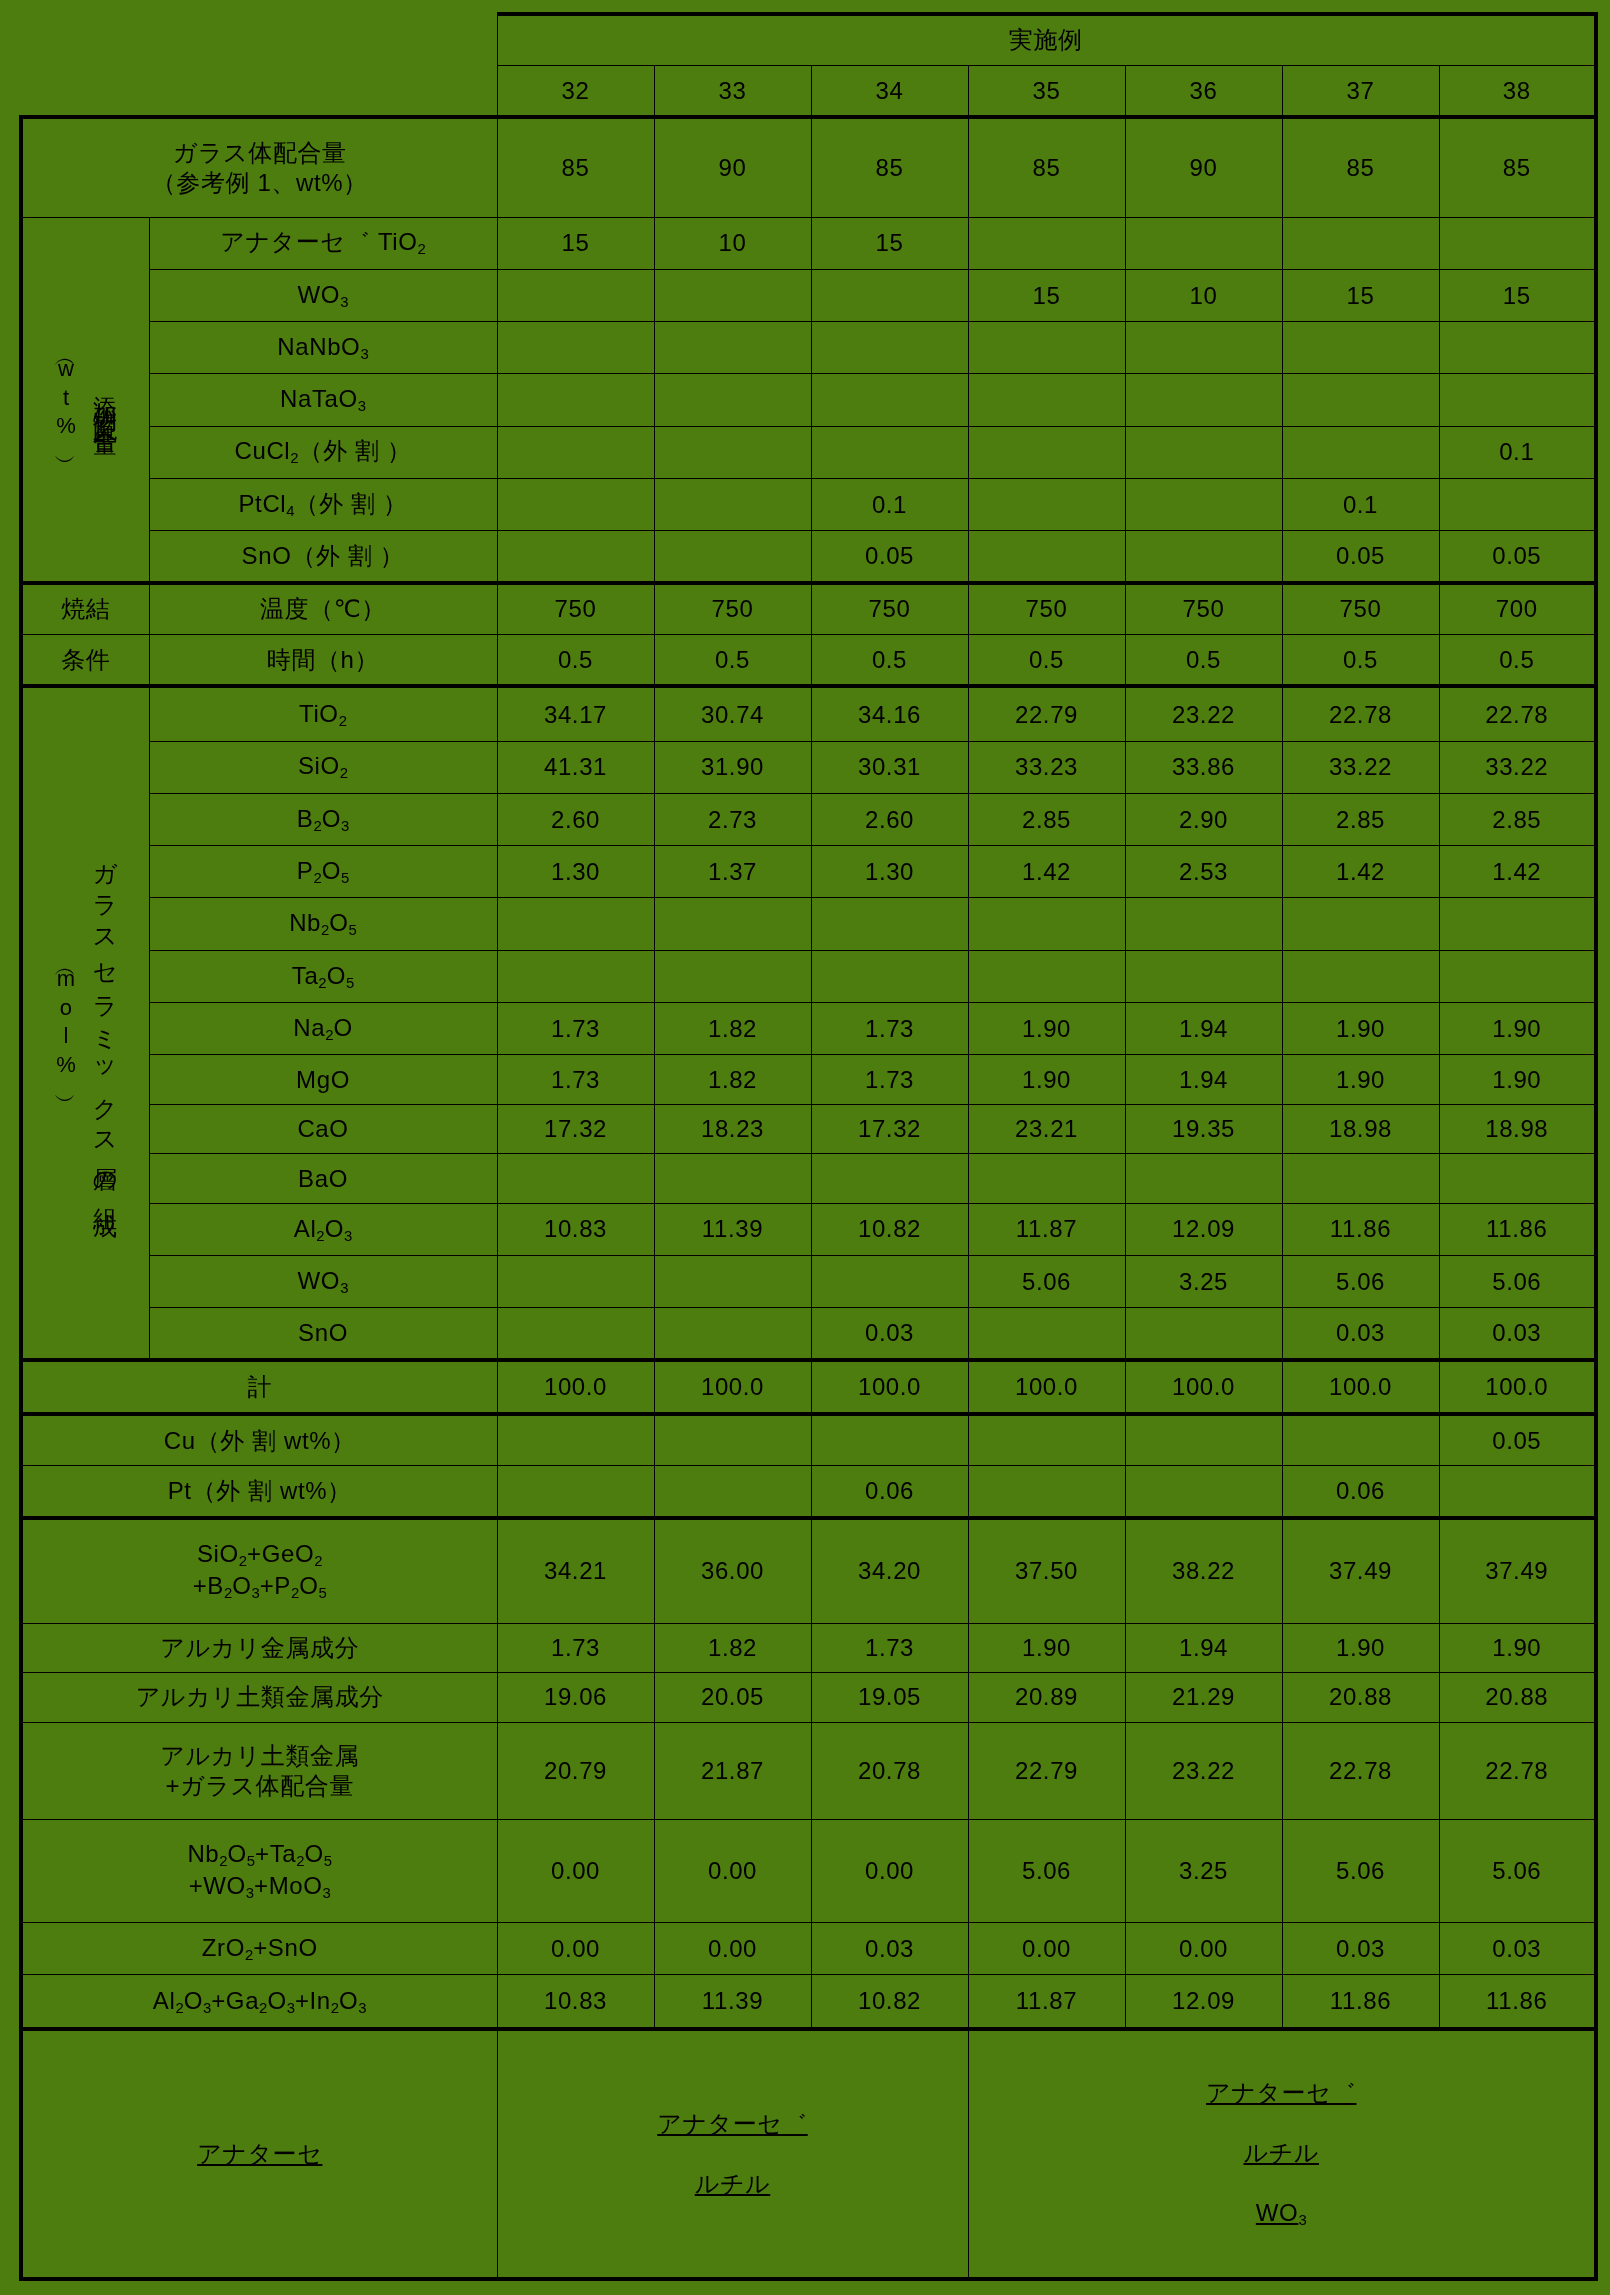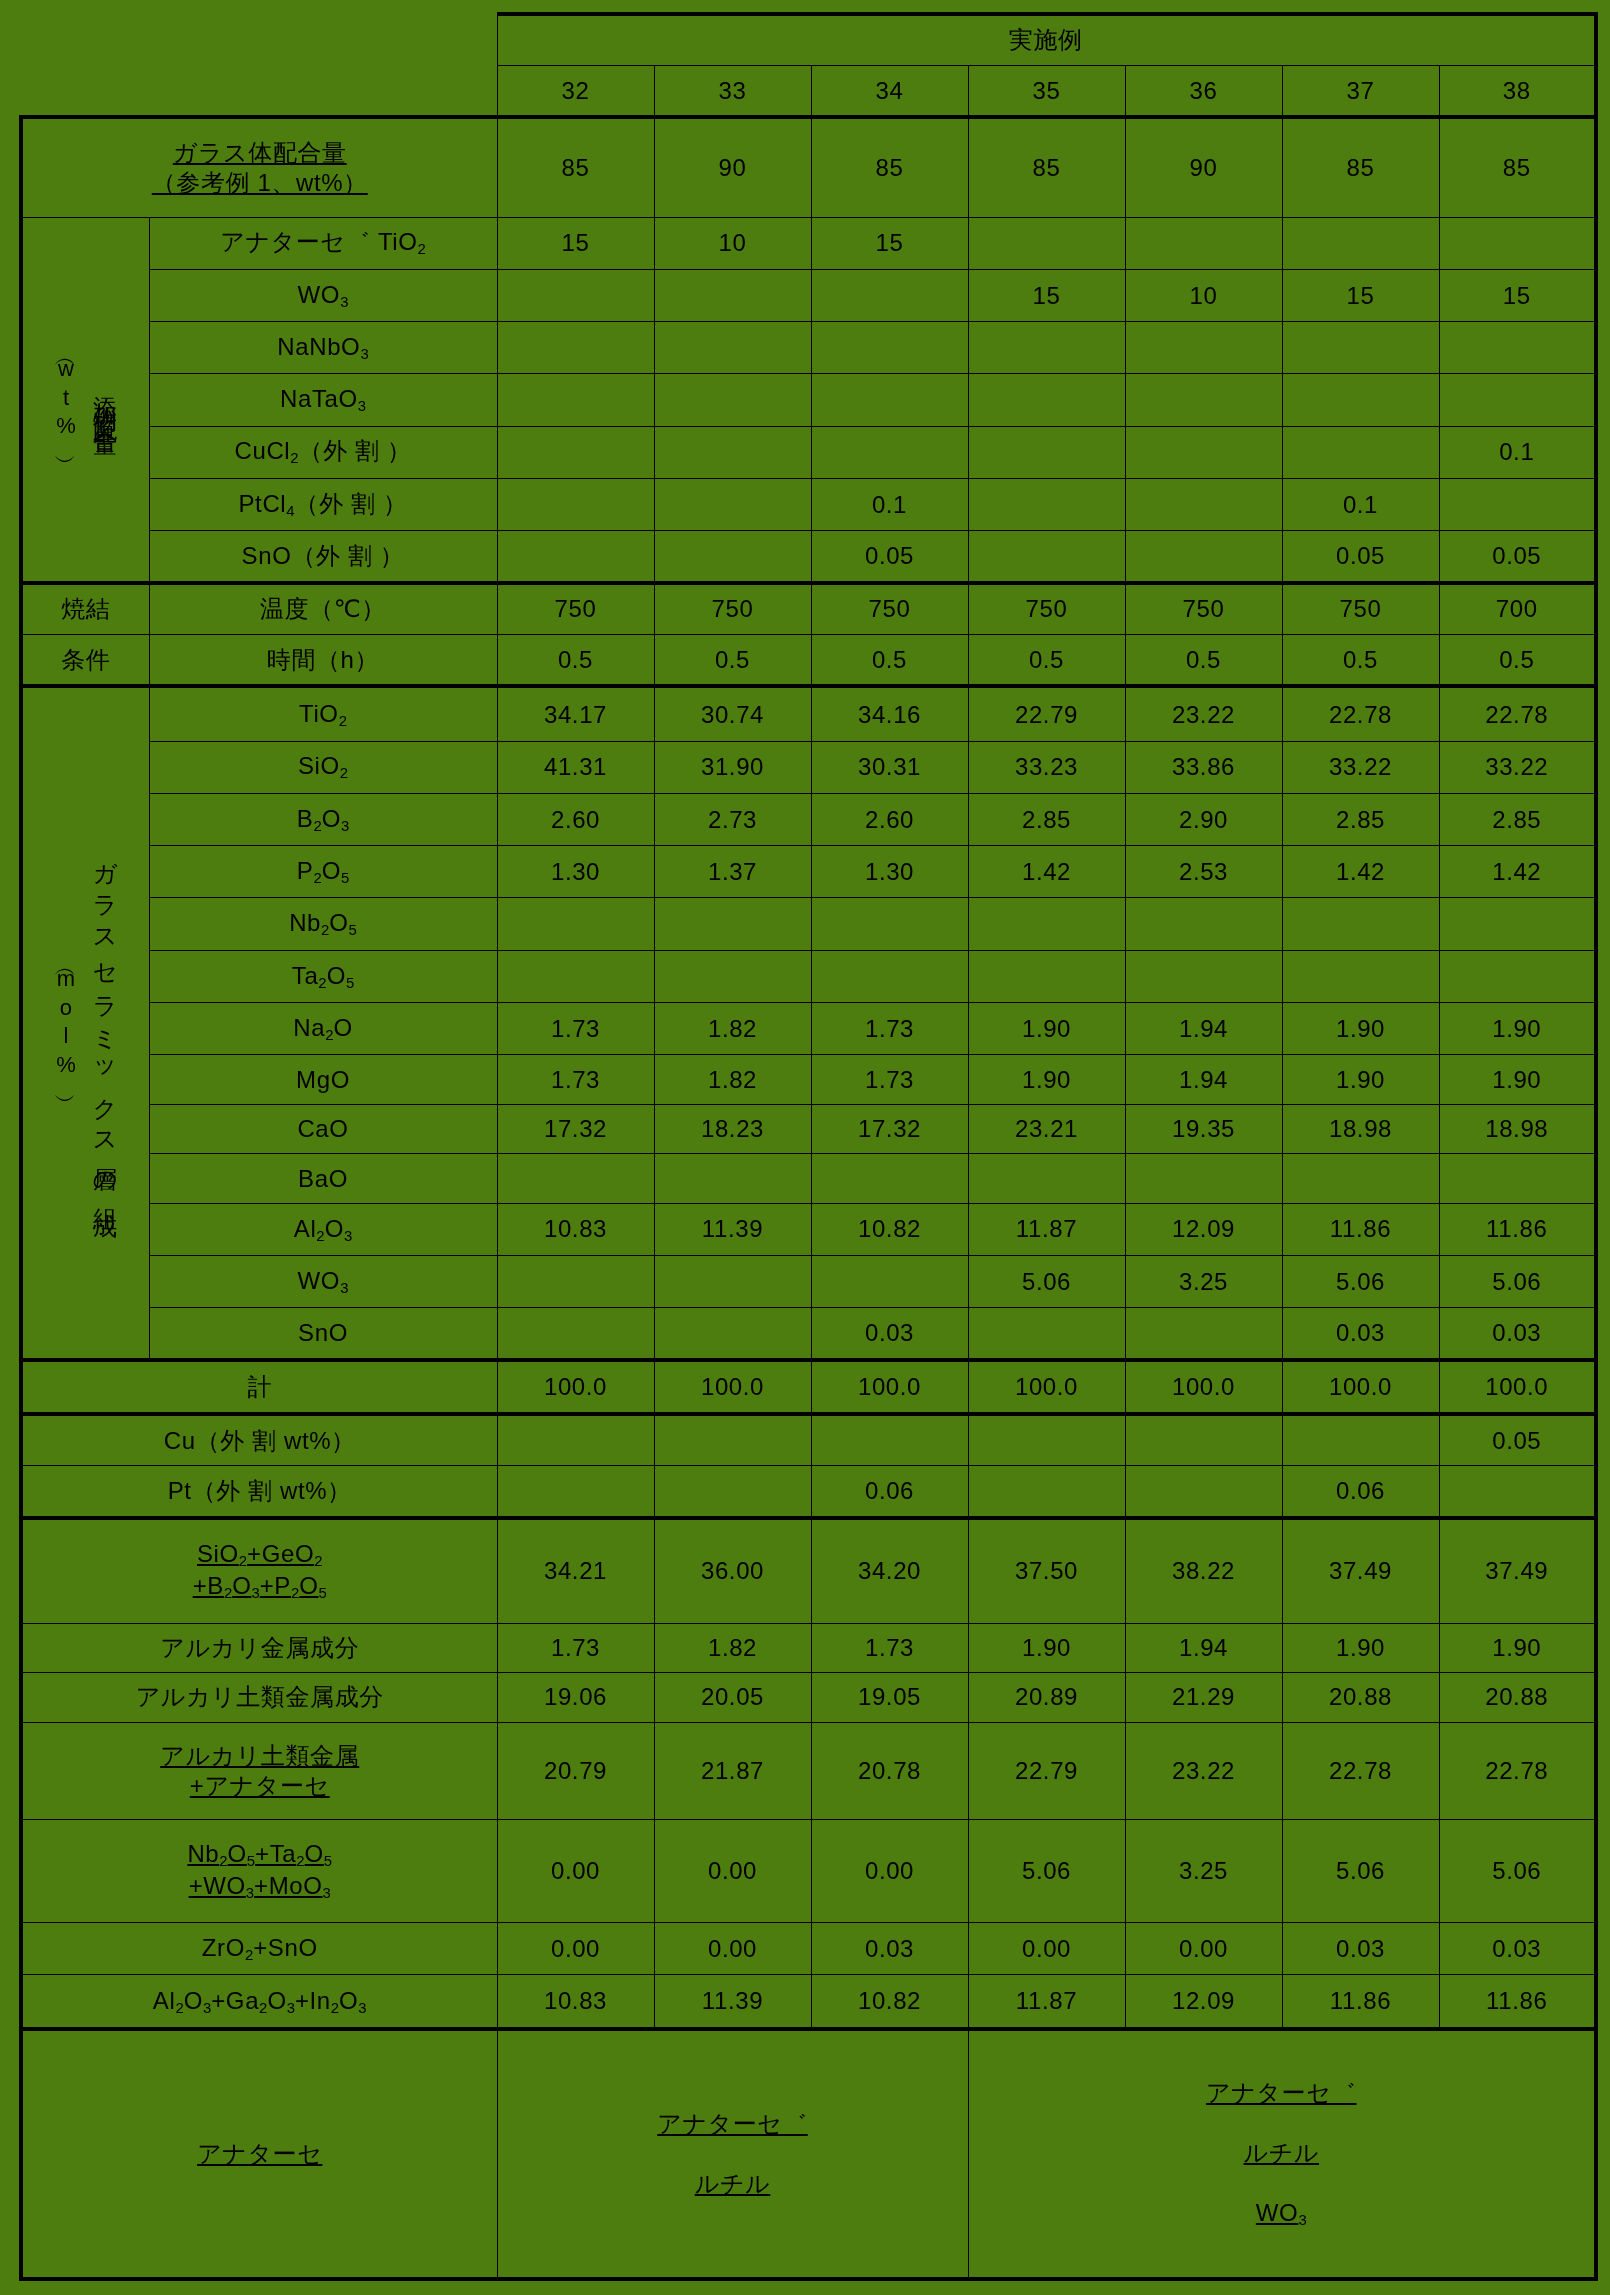--- a/index.html
+++ b/index.html
@@ -53,21 +53,21 @@
   .vtext{
     writing-mode:vertical-rl;
     text-orientation:upright;
     letter-spacing:6.4px;
     font-size:24px;
     line-height:1;
   }
   .vtext.small{font-size:22px;letter-spacing:3.8px;}
   .vstack{display:flex;flex-direction:row-reverse;align-items:center;justify-content:center;gap:16.6px;height:100%;}
 
-  .twoline{line-height:1.9;white-space:normal;text-decoration:underline;}
+  .twoline{line-height:1.9;white-space:normal;}
   .threeline{line-height:2.4;white-space:normal;}
   .katakana{letter-spacing:0px;}
 </style>
 </head>
 <body>
 
 <div id="sheet">
   <table class="pt">
     <colgroup>
       <col style="width:128px">
@@ -392,21 +392,21 @@
           <td class="formula bl-thick" colspan="2"><span>アルカリ土類金属成分</span></td>
           <td class="num">19.06</td>
           <td class="num">20.05</td>
           <td class="num">19.05</td>
           <td class="num">20.89</td>
           <td class="num">21.29</td>
           <td class="num">20.88</td>
           <td class="num br-thick">20.88</td>
         </tr>
         <tr>
-          <td class="formula bl-thick twoline" colspan="2"><span>アルカリ土類金属</span><br><span>+アナターセ</span></td>
+          <td class="formula bl-thick twoline" colspan="2"><span>アルカリ土類金属</span><br><span>+ガラス体配合量</span></td>
           <td class="num">20.79</td>
           <td class="num">21.87</td>
           <td class="num">20.78</td>
           <td class="num">22.79</td>
           <td class="num">23.22</td>
           <td class="num">22.78</td>
           <td class="num br-thick">22.78</td>
         </tr>
         <tr>
           <td class="formula bl-thick twoline" colspan="2"><span>Nb<sub>2</sub>O<sub>5</sub>+Ta<sub>2</sub>O<sub>5</sub></span><br><span>+WO<sub>3</sub>+MoO<sub>3</sub></span></td>

